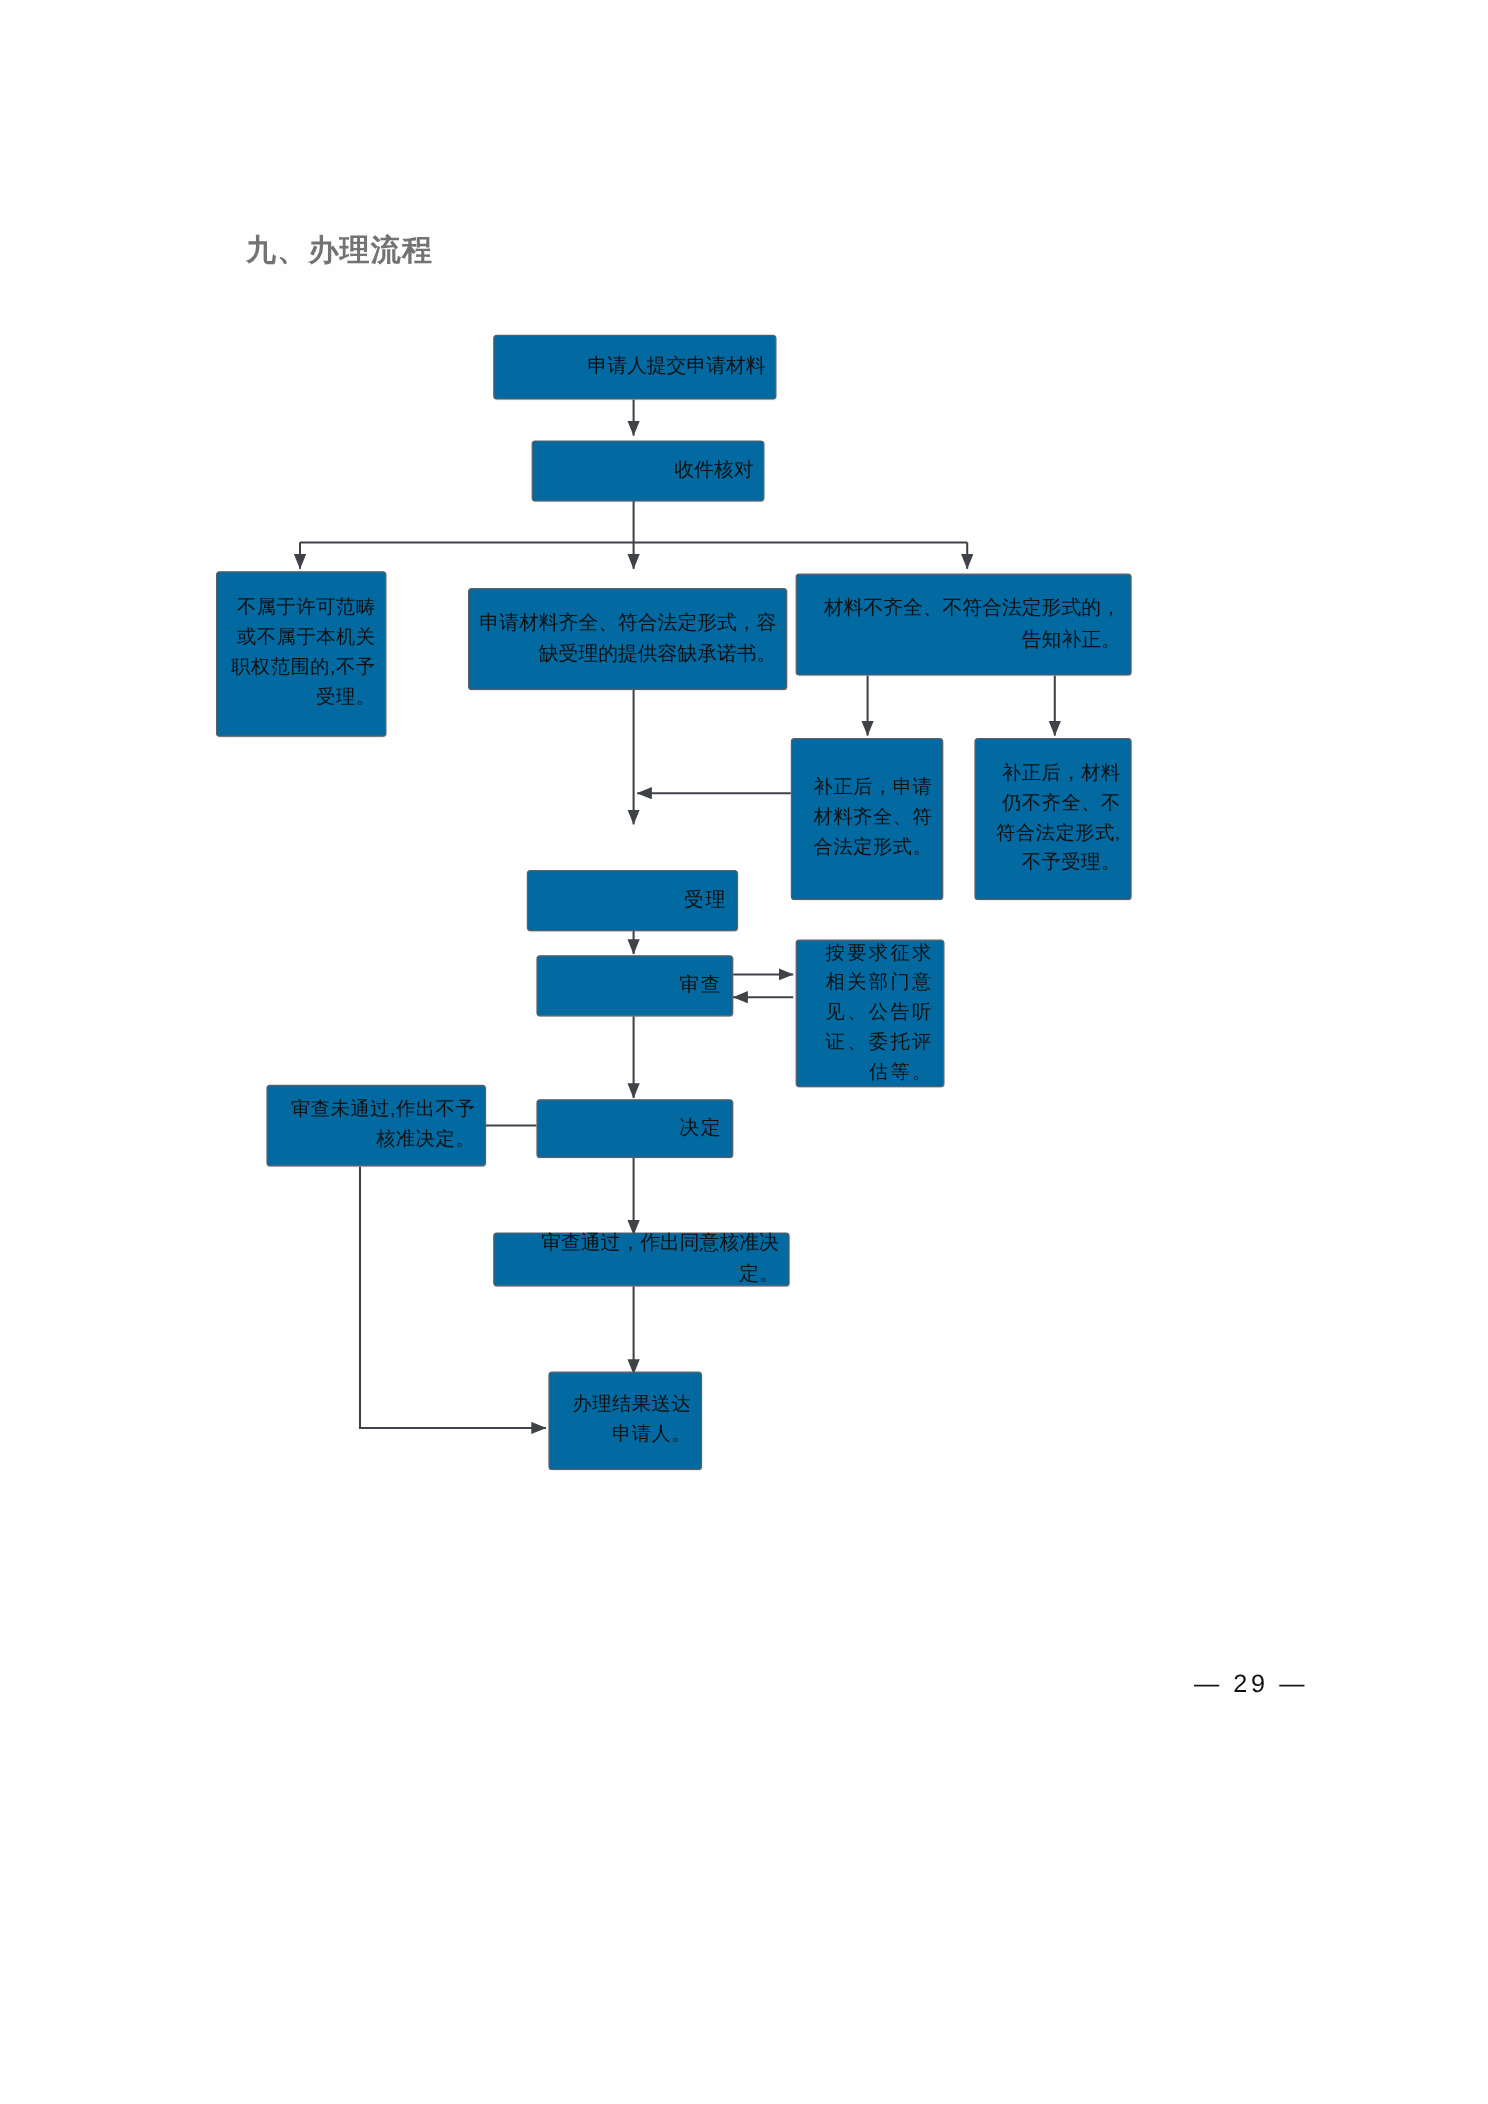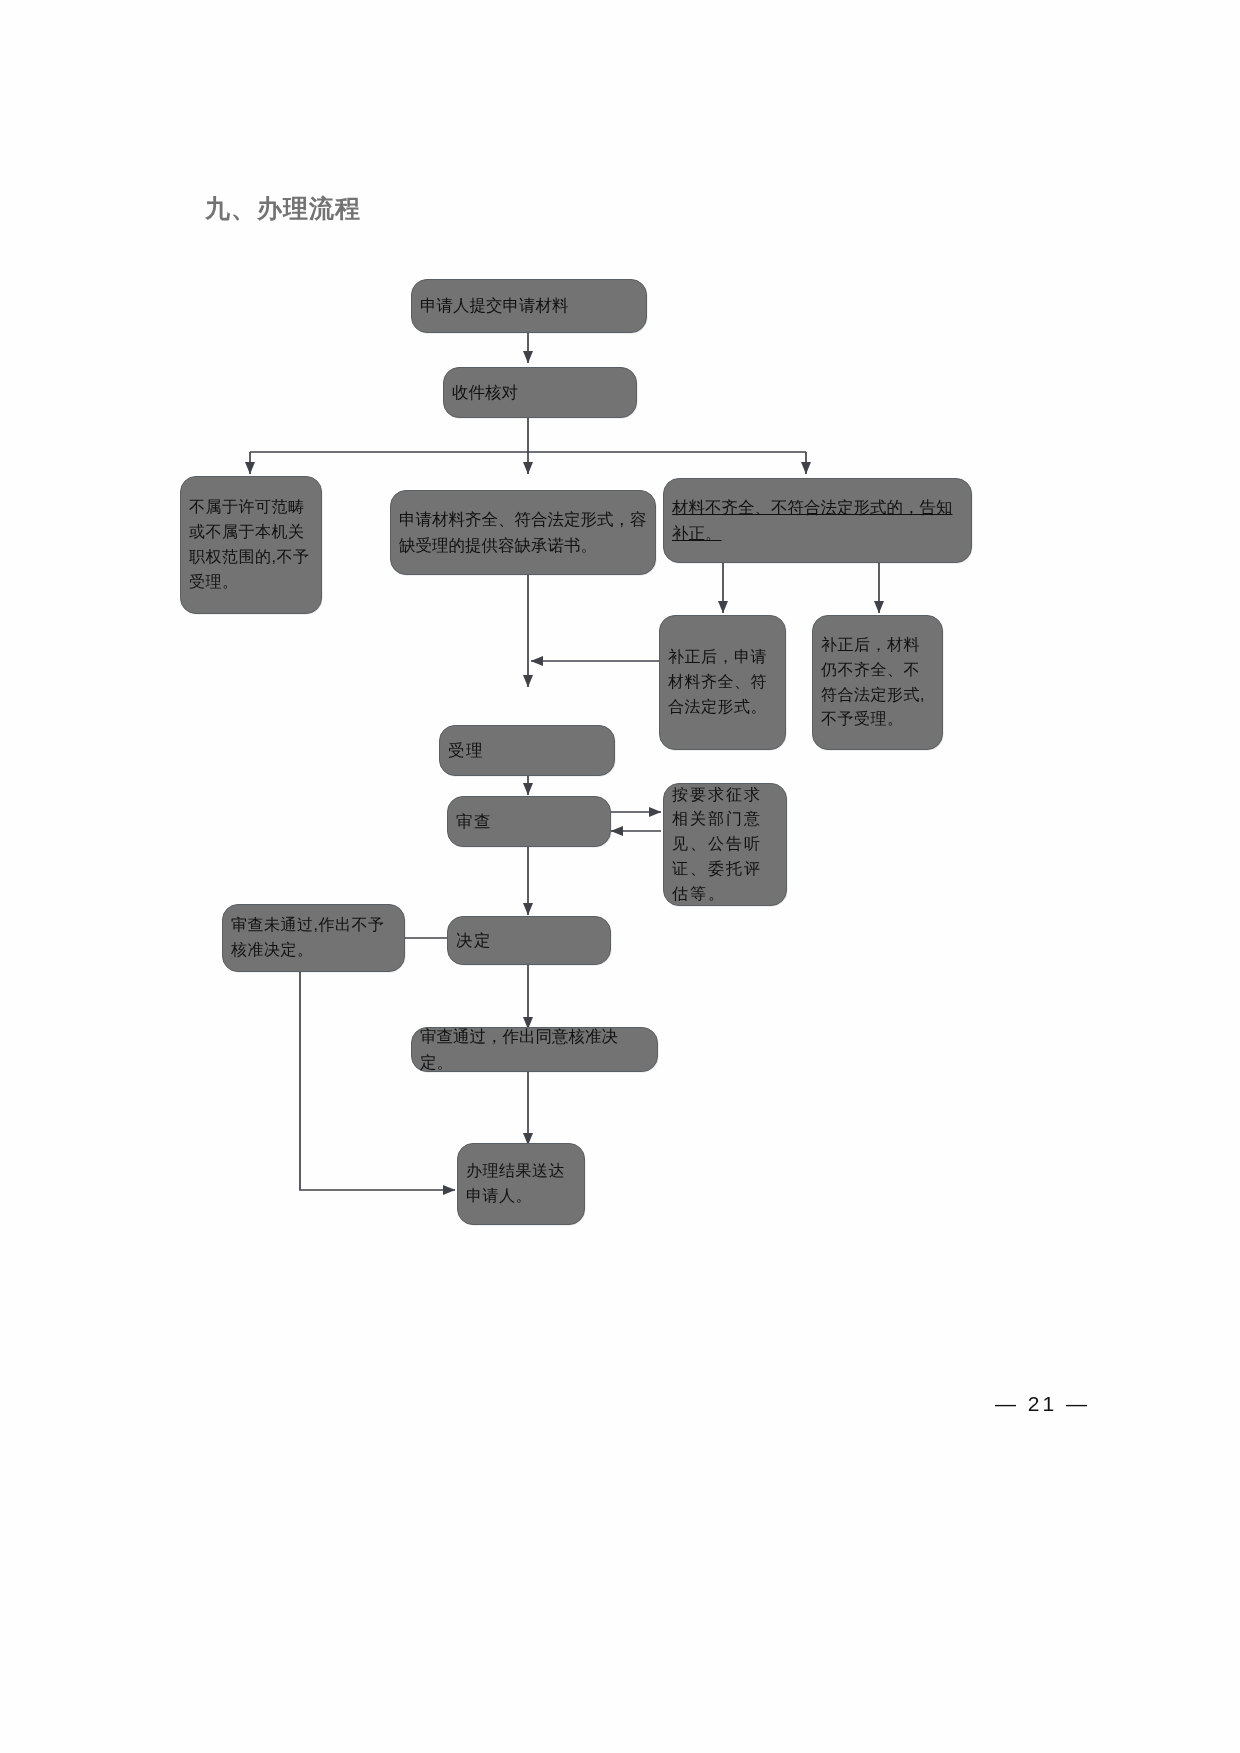--- a/index.html
+++ b/index.html
@@ -27,26 +27,26 @@
     font-size: 25px;
     font-weight: bold;
     letter-spacing: 1px;
     color: #737373;
     white-space: nowrap;
   }
   .node {
     position: absolute;
     box-sizing: border-box;
     border: 1.6px solid #5a5f66;
-    border-radius: 16px;
-    background: #737373;
+    border-radius: 3px;
+    background: #0369a1;
     display: flex;
     align-items: center;
     justify-content: center;
-    text-align: left;
+    text-align: right;
     font-size: 16.5px;
     line-height: 1.55;
     color: #111;
     padding: 4px 8px;
     box-shadow: 0.5px 0.5px 0 rgba(0,0,0,0.12);
   }
   .node span { display: block; width: 100%; }
   .node.narrow { font-size: 16px; letter-spacing: 0.5px; }
   .node.spaced { letter-spacing: 1.5px; }
 
@@ -125,21 +125,21 @@
   </div>
 
   <div class="node narrow" style="left:180px; top:476px; width:142px; height:138px;">
     <span>不属于许可范畴或不属于本机关职权范围的,不予受理。</span>
   </div>
 
   <div class="node" style="left:390px; top:478px; width:266px; height:85px;margin-top:12px;">
     <span>申请材料齐全、符合法定形式，容缺受理的提供容缺承诺书。</span>
   </div>
 
-  <div class="node" style="left:663px; top:478px; width:309px; height:85px;text-decoration:underline;">
+  <div class="node" style="left:663px; top:478px; width:280px; height:85px;">
     <span>材料不齐全、不符合法定形式的，告知补正。</span>
   </div>
 
   <div class="node narrow" style="left:659px; top:615px; width:127px; height:135px;">
     <span>补正后，申请材料齐全、符合法定形式。</span>
   </div>
 
   <div class="node narrow" style="left:812px; top:615px; width:131px; height:135px;">
     <span>补正后，材料仍不齐全、不符合法定形式,不予受理。</span>
   </div>
@@ -165,15 +165,15 @@
   </div>
 
   <div class="node narrow" style="left:457px; top:1143px; width:128px; height:82px;">
     <span>办理结果送达申请人。</span>
   </div>
 
   <div class="node" style="left:411px; top:1027px; width:247px; height:45px;">
     <span>审查通过，作出同意核准决定。</span>
   </div>
 
-  <div class="pagenum">— 21 —</div>
+  <div class="pagenum">— 29 —</div>
 
 </div>
 
 </body></html>

